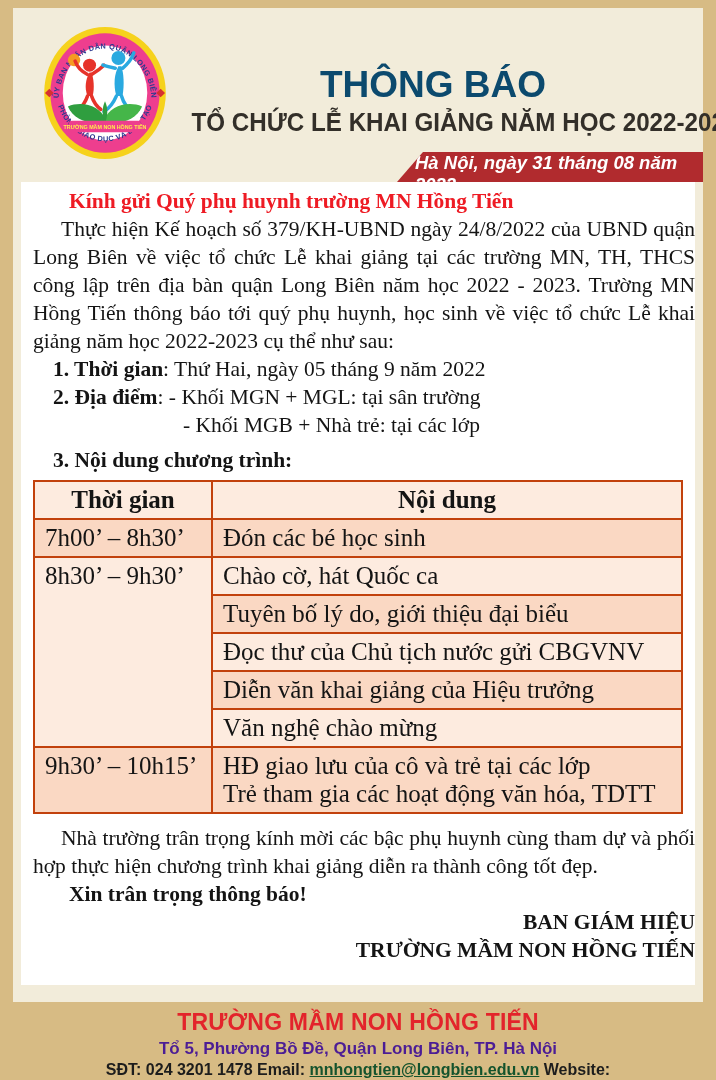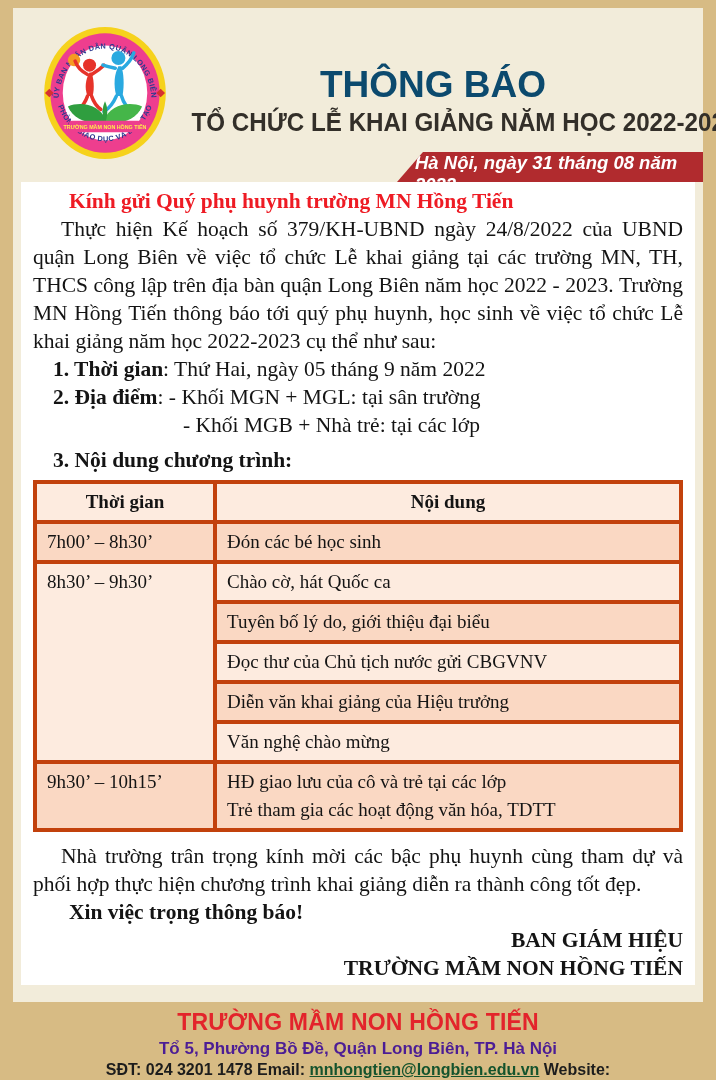--- a/index.html
+++ b/index.html
@@ -12,30 +12,30 @@
   .titles{position:absolute;left:158px;top:56px;width:524px;text-align:center;font-family:"Liberation Sans",sans-serif;}
   .main-title{font-size:37px;font-weight:bold;color:#0c4a6e;letter-spacing:0;line-height:42px;}
   .sub-title{display:inline-block;font-size:26px;font-weight:bold;color:#332f29;white-space:nowrap;transform:scaleX(.93);transform-origin:center;line-height:32px;}
   .ribbon{position:absolute;right:0;top:144px;width:306px;height:30px;background:#b12b2e;
           clip-path:polygon(26px 0,100% 0,100% 100%,0 100%);
           display:flex;justify-content:center;}
   .ribbon span{color:#ffffff;font-family:"Liberation Sans",sans-serif;font-style:italic;font-weight:bold;font-size:18.5px;padding-left:18px;}
 
   
   .letter{position:absolute;left:8px;top:174px;width:674px;height:803px;background:#ffffff;
-          box-sizing:border-box;padding:5px 12px 0 12px;color:#141414;font-size:21.5px;line-height:28px;overflow:hidden;}
+          box-sizing:border-box;padding:5px 0 0 12px;color:#141414;font-size:21.5px;line-height:28px;overflow:hidden;}
   .salutation{color:#ee1b24;font-weight:bold;margin-left:36px;}
   .intro{text-align:justify;text-indent:28px;}
   .item{margin-left:20px;}
   .item b{font-weight:bold;}
   .sub-item{margin-left:150px;}
   .prog-title{margin-left:20px;font-weight:bold;margin-bottom:6px;margin-top:7px;}
 
   table.sched{border-collapse:collapse;width:650px;margin:2px 0 10px 0;}
-  table.sched td,table.sched th{border:4px solid #c2410c;padding:4px 10px;font-size:19px;line-height:28px;font-weight:normal;text-align:left;}
+  table.sched td,table.sched th{border:2px solid #c2410c;padding:4px 10px;font-size:25px;line-height:28px;font-weight:normal;text-align:left;}
   table.sched th{font-weight:bold;text-align:center;}
   .col-time{width:156px;}
   .bg-light{background:#fdebdf;}
   .bg-dark{background:#fad8c3;}
   .valign-top{vertical-align:top;}
 
   .invite{text-align:justify;text-indent:28px;margin-top:4px;}
   .thanks{font-weight:bold;margin-left:36px;}
   .signature{text-align:right;padding-left:150px;font-weight:bold;}
 
@@ -144,21 +144,21 @@
           <td class="bg-dark valign-top">9h30’ – 10h15’</td>
           <td class="bg-dark">
             <div>HĐ giao lưu của cô và trẻ tại các lớp</div>
             <div>Trẻ tham gia các hoạt động văn hóa, TDTT</div>
           </td>
         </tr>
       </tbody>
         </table>
 
       <div class="invite">Nhà trường trân trọng kính mời các bậc phụ huynh cùng tham dự và phối hợp thực hiện chương trình  khai giảng diễn ra thành công tốt đẹp.</div>
-      <div class="thanks">Xin việc trọng thông báo!</div>
+      <div class="thanks">Xin trân trọng thông báo!</div>
       <div class="signature">
         <div>BAN GIÁM HIỆU</div>
         <div>TRƯỜNG MẦM NON HỒNG TIẾN</div>
       </div>
     </div>
   </div>
 
   <div class="footer">
     <div class="footer-name">TRƯỜNG MẦM NON HỒNG TIẾN</div>
     <div class="footer-addr">Tổ 5, Phường Bồ Đề, Quận Long Biên, TP. Hà Nội</div>

